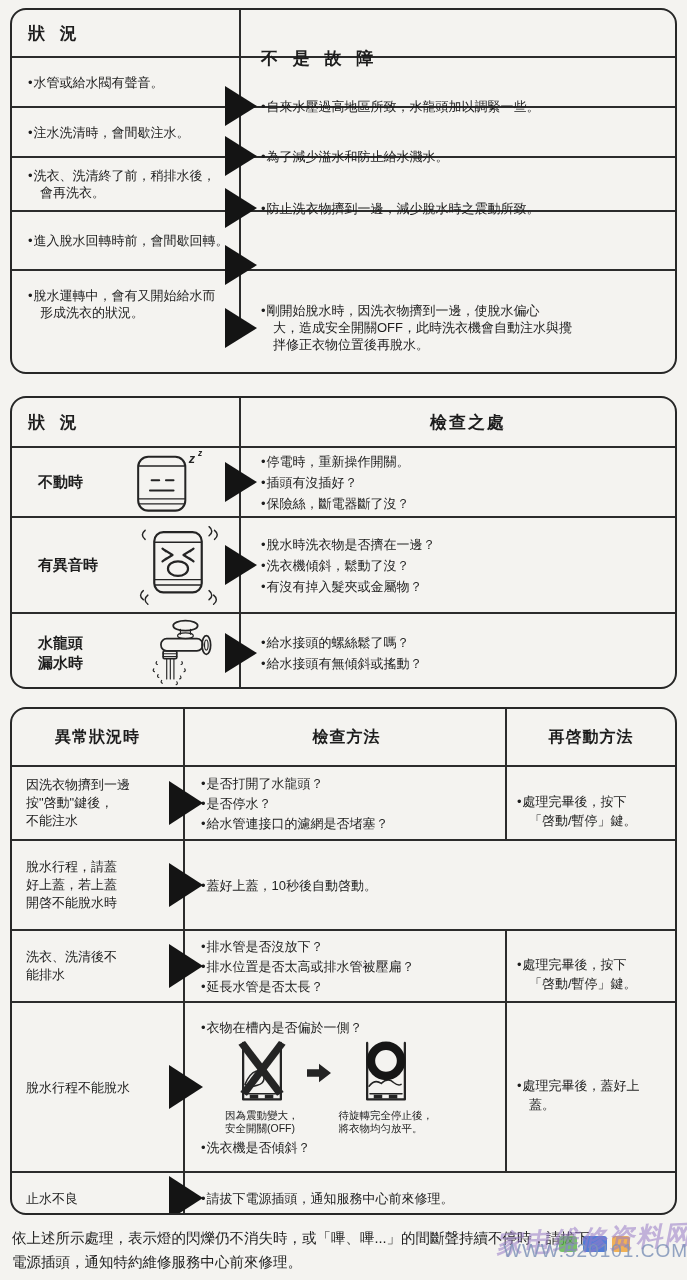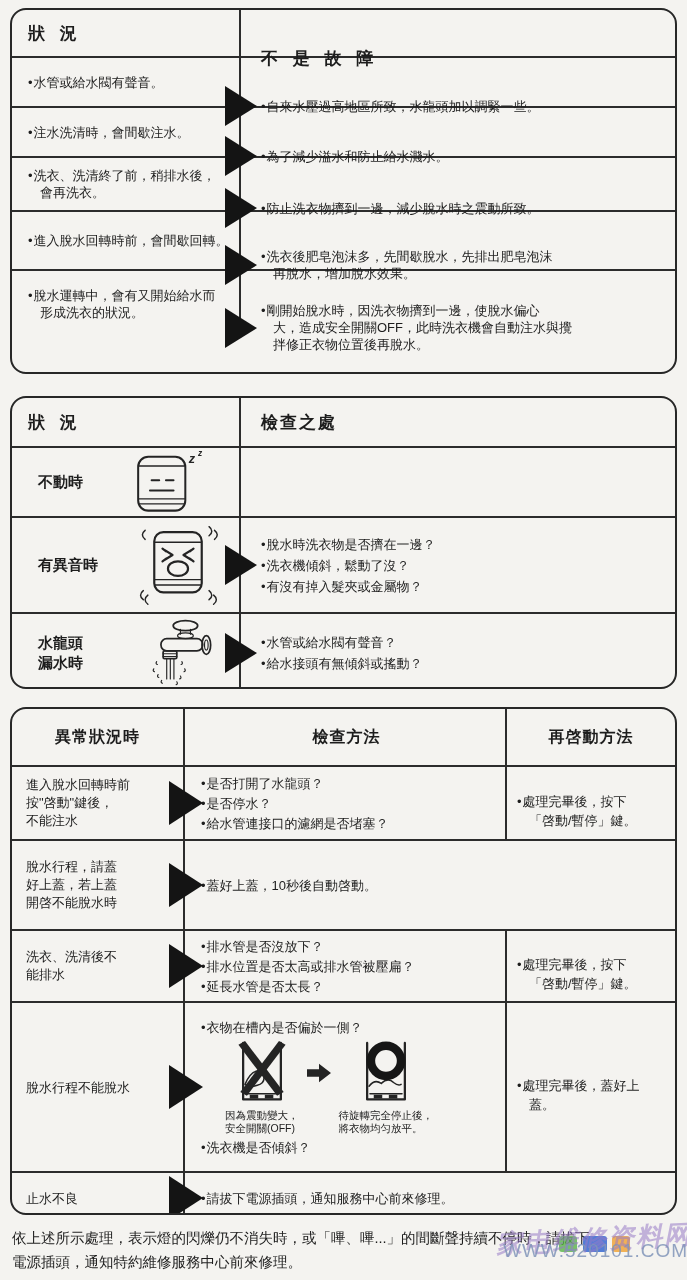--- a/index.html
+++ b/index.html
@@ -16,21 +16,21 @@
   .t1{top:8px;height:362px;}
   .t2{top:396px;height:289px;}
   .t3{top:707px;height:504px;}
   .row{display:flex;align-items:center;border-top:2px solid #2c2c2c;}
   .row:first-child{border-top:none;}
   
   .t1 .c1{width:229px;align-self:stretch;border-right:2px solid #2c2c2c;
           display:flex;align-items:center;padding-left:16px;box-sizing:border-box;}
   .t1 .c2{flex:1;align-self:stretch;display:flex;align-items:center;
           padding-left:20px;padding-right:8px;position:relative;box-sizing:border-box;margin-top:48px;}
-  .hdr{font-weight:bold;font-size:17px;letter-spacing:5px;}
+  .hdr{font-weight:bold;font-size:17px;letter-spacing:5px;text-align:center;}
   .t1 .row:first-child,.t2 .row:first-child{min-height:0;}
   .body-txt{font-size:13px;line-height:17px;}
   .pre{white-space:pre-line;}
   .bu{padding-left:12px;text-indent:-12px;}
   .bu::before{content:"•";margin-right:1px;}
   .tri{width:0;height:0;border-top:20px solid transparent;border-bottom:20px solid transparent;
        border-left:32px solid #141414;position:absolute;left:-16px;top:50%;
        transform:translateY(-50%);z-index:2;}
   
   .t2 .c1{width:229px;align-self:stretch;border-right:2px solid #2c2c2c;
@@ -112,22 +112,20 @@
           <div class="tri"></div>
         <div class="body-txt pre bu">防止洗衣物擠到一邊，減少脫水時之震動所致。</div>
         </div>
     </div>
     <div class="row" style="height:57px">
       <div class="c1">
           <div class="body-txt pre bu">進入脫水回轉時前，會間歇回轉。</div>
         </div>
       <div class="c2">
           <div class="tri"></div>
-        <div class="body-txt pre bu">洗衣後肥皂泡沫多，先間歇脫水，先排出肥皂泡沫
-再脫水，增加脫水效果。</div>
         </div>
     </div>
     <div class="row" style="height:65px">
       <div class="c1">
           <div class="body-txt pre bu">脫水運轉中，會有又開始給水而
 形成洗衣的狀況。</div>
         </div>
       <div class="c2">
           <div class="tri"></div>
         <div class="body-txt pre bu">剛開始脫水時，因洗衣物擠到一邊，使脫水偏心
@@ -150,20 +148,26 @@
           <svg width="78" height="64" viewBox="0 0 90 76">
             <rect class="ink" x="6" y="8" width="56" height="64" rx="12"></rect>
             <path class="ink-thin" d="M7,19 H61"></path>
             <path class="ink-thin" d="M7,58 H61 M7,64 H61"></path>
             <path class="ink" d="M22,36 h9 M39,36 h9"></path>
             <path class="ink" d="M20,48 h28"></path>
             <text x="66" y="16" font-size="15" font-weight="bold" font-style="italic" fill="#242424">z</text>
             <text x="77" y="7" font-size="10" font-weight="bold" font-style="italic" fill="#242424">z</text>
           </svg>
         </div>
+      </div>
+      <div class="c2">
+        <div class="tri"></div>
+        <div class="body-txt bu">停電時，重新操作開關。</div>
+        <div class="body-txt bu">插頭有沒插好？</div>
+        <div class="body-txt bu">保險絲，斷電器斷了沒？</div>
       </div>
     </div>
 
     <div class="row" style="height:94px">
       <div class="c1">
         <div class="t2-label pre">有異音時</div>
         <div class="t2-icon">
           <svg width="92" height="84" viewBox="0 0 100 92">
             <rect class="ink" x="24" y="10" width="52" height="66" rx="10"></rect>
             <path class="ink-thin" d="M25,21 H75"></path>
@@ -200,36 +204,36 @@
             <ellipse class="ink-thin" cx="81" cy="39" rx="2.5" ry="7"></ellipse>
             <rect class="ink" x="21" y="47" width="19" height="11" rx="2"></rect>
             <path class="ink-thin" d="M21,51 h19 M21,55 h19"></path>
             <path class="ink-thin" d="M26,58 V86 M31,58 V86 M36,58 V86"></path>
             <path class="ink-thin" d="M12,62 q-2,3 1,4 M8,72 q-2,3 1,4 M14,80 q-2,3 1,4 M47,62 q2,3 -1,4 M51,72 q2,3 -1,4 M45,82 q2,3 -1,4 M19,88 q-2,3 1,4 M40,90 q2,3 -1,4"></path>
           </svg>
         </div>
       </div>
       <div class="c2">
         <div class="tri"></div>
-        <div class="body-txt bu">水管或給水閥有聲音？</div>
+        <div class="body-txt bu">給水接頭的螺絲鬆了嗎？</div>
         <div class="body-txt bu">給水接頭有無傾斜或搖動？</div>
       </div>
     </div>
   </section>
 
   <section class="tbl t3">
     <div class="row" style="height:56px">
       <div class="c1 hdr hc" style="padding-left:0;">異常狀況時</div>
       <div class="c2 hdr hc" style="padding-left:3px;flex-direction:row;">檢查方法</div>
       <div class="c3 hdr hc" style="padding:0;flex-direction:row;">再啓動方法</div>
     </div>
 
     <div class="row" style="height:72px">
       <div class="c1">
-          <div class="body-txt pre" style="line-height:18px;">進入脫水回轉時前
+          <div class="body-txt pre" style="line-height:18px;">因洗衣物擠到一邊
 按"啓動"鍵後，
 不能注水</div>
         <div class="tri3"></div>
         </div>
       <div class="c2">
         <div class="body-txt bu">是否打開了水龍頭？</div>
         <div class="body-txt bu">是否停水？</div>
         <div class="body-txt bu">給水管連接口的濾網是否堵塞？</div>
       </div>
       <div class="c3">

